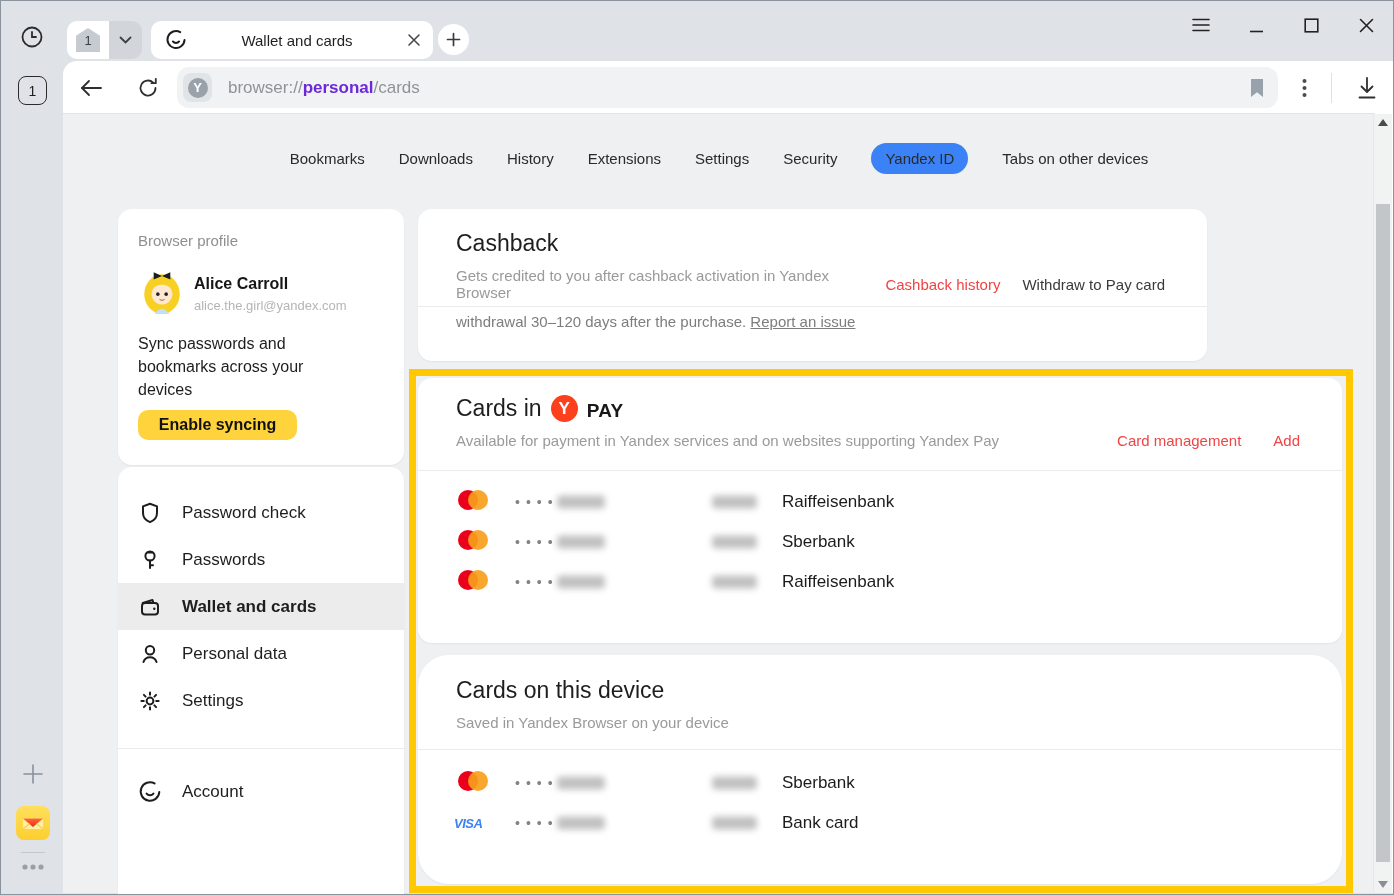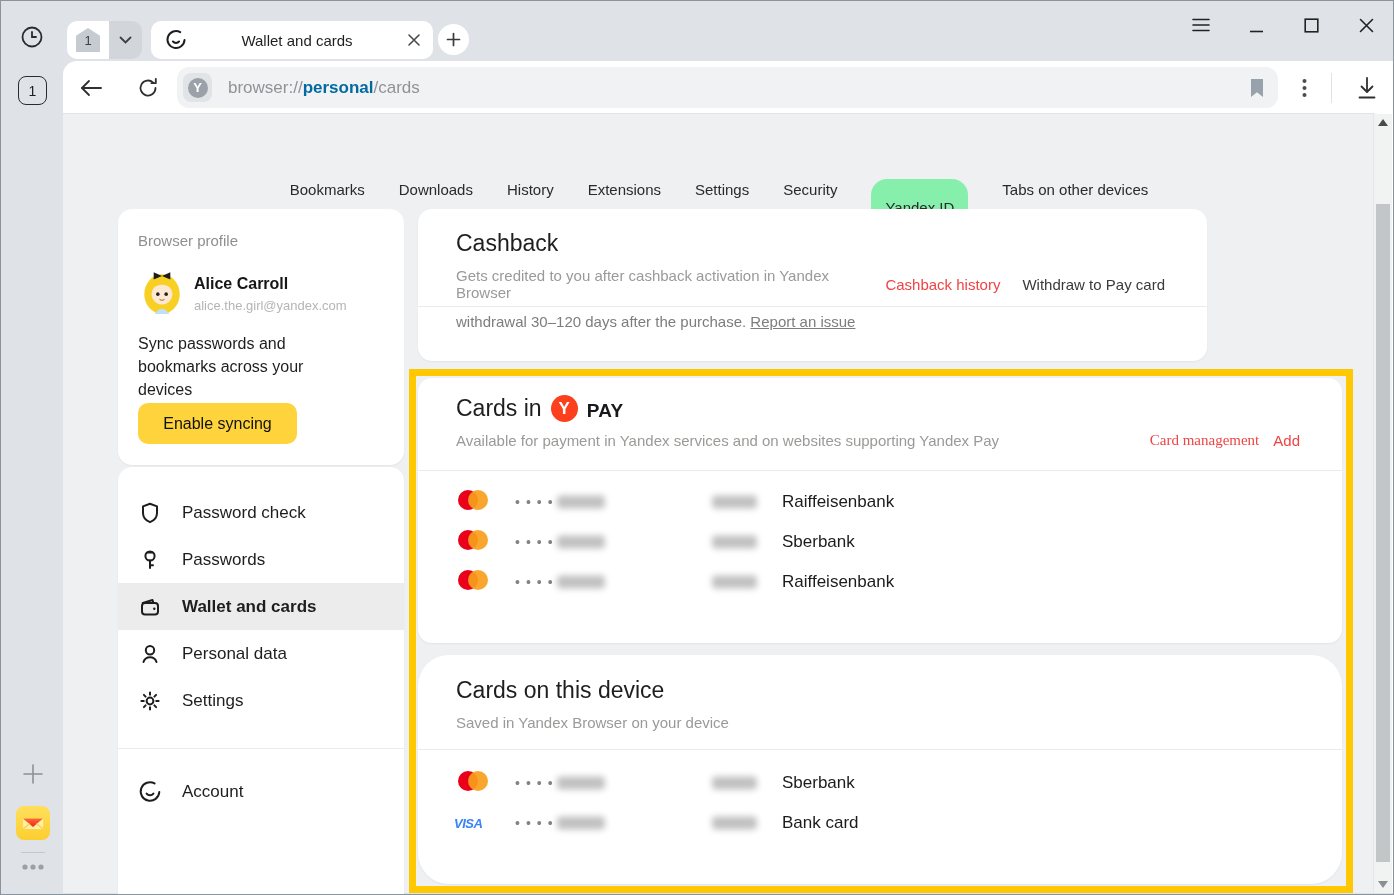--- a/index.html
+++ b/index.html
@@ -16,26 +16,26 @@
   .tab { background:#fff; border-radius:10px; height:38px; display:flex; align-items:center; padding:0 12px 0 14px; }
   .tab-title { flex:1; text-align:center; font-size:15px; color:#1f1f1f; padding:0 10px; white-space:nowrap; }
 
   
   .toolbar-bg { left:62px; top:60px; right:0; bottom:1px; background:#fff; border-top-left-radius:14px; }
   .page-bg { left:62px; top:112px; width:1312px; bottom:1px; background:#eef0f1; border-top:1px solid #e2e4e6; }
   .omnibox { left:176px; top:66px; width:1101px; height:41px; background:#f1f2f4; border-radius:12px; display:flex; align-items:center; padding:0 12px 0 6px; }
   .site-badge { width:29px; height:29px; border-radius:8px; background:#e1e4e7; display:flex; align-items:center; justify-content:center; margin-right:16px; }
   .site-badge .yc { width:20px; height:20px; border-radius:50%; background:#9aa1a9; color:#fff; font-size:13px; font-weight:bold; display:flex; align-items:center; justify-content:center; }
   .url { font-size:17px; color:#8f9398; flex:1; }
-  .url b { color:#0369a1; font-weight:700; }
+  .url b { color:#6d28d9; font-weight:700; }
 
   
   .navtabs { left:62px; top:142px; width:1312px; display:flex; justify-content:center; align-items:center; gap:34px; font-size:15px; color:#2a2a2a; }
   .navtabs span { cursor:pointer; white-space:nowrap; }
-  .navtabs .pill { background:#86efac; border-radius:16px; padding:20px 14px;margin-top:36px; }
+  .navtabs .pill { background:#3b82f6; border-radius:16px; padding:7px 14px; }
 
   
   .card { background:#fff; border-radius:14px; box-shadow:0 1px 2px rgba(0,0,0,.05); }
   .sec-title { font-size:23px; font-weight:500; color:#1e1e1e; }
   .sec-sub { font-size:15px; color:#9a9a98; }
   .blue { color:#ef4444; cursor:pointer; }
   .divider { border-top:1px solid #ebebeb; }
 
   
   .menu-item { height:47px; display:flex; align-items:center; padding-left:20px; gap:20px; font-size:17px; color:#1e1e1e; cursor:pointer; }
@@ -219,21 +219,21 @@
         <path d="M13 23 Q24 13 35 23 L35 19 Q24 9 13 19 Z" fill="#f8d024"></path>
         <circle cx="20" cy="27" r="1.7" fill="#222"></circle>
           <circle cx="28" cy="27" r="1.7" fill="#222"></circle>
         <path d="M22 32 Q24 34 26 32" stroke="#c58a5a" stroke-width="1.2" fill="none" stroke-linecap="round"></path>
         <path d="M17 46 Q24 36 31 46 Z" fill="#bfe0f5"></path>
       </svg>
     </div>
     <div style="position:absolute;left:76px;top:66px;font-size:16px;font-weight:700;color:#161616;">Alice Carroll</div>
     <div style="position:absolute;left:76px;top:89px;font-size:13px;color:#b5b5b3;">alice.the.girl@yandex.com</div>
     <div style="position:absolute;left:20px;top:123px;width:200px;font-size:16px;line-height:23px;color:#1e1e1e;">Sync passwords and bookmarks across your devices</div>
-    <button class="ybtn" style="position:absolute;left:20px;top:194px;width:159px;height:41px;">Enable syncing</button>
+    <button class="ybtn" style="position:absolute;left:20px;top:201px;width:159px;height:30px;font-weight:bold;">Enable syncing</button>
   </div>
 
   <div class="abs card" style="left:117px;top:466px;width:286px;height:427px;padding-top:22px;border-bottom-left-radius:0;border-bottom-right-radius:0;">
     <div class="menu-item">
       <svg width="24" height="24" viewBox="0 0 24 24" fill="none" stroke="#1d1d1d" stroke-width="2" stroke-linejoin="round">
           <path d="M12 2.8 19 5.4V12c0 4.5-2.9 7.5-7 9.2C7.9 19.5 5 16.5 5 12V5.4Z"></path>
         </svg>
       <span>Password check</span>
     </div>
     <div class="menu-item">
@@ -294,21 +294,21 @@
   <div class="abs" style="left:408px;top:368px;width:944px;height:524px;border:7px solid #ffc800;"></div>
 
   <div class="abs card" style="left:417px;top:377px;width:924px;height:265px;">
     <div style="position:absolute;left:38px;top:17px;display:flex;align-items:flex-end;gap:9px;">
       <span class="sec-title">Cards in</span>
       <span style="width:27px;height:27px;border-radius:50%;background:#fc3f1d;color:#fff;font-weight:bold;font-size:17px;display:flex;align-items:center;justify-content:center;">Y</span>
       <span style="font-size:19px;font-weight:800;letter-spacing:.3px;color:#18181b;">PAY</span>
     </div>
     <div style="position:absolute;left:38px;top:54px;right:42px;display:flex;align-items:center;">
       <div class="sec-sub" style="flex:1;">Available for payment in Yandex services and on websites supporting Yandex Pay</div>
-      <span class="blue" style="font-size:15px;margin-right:14px;font-family:Liberation Serif, serif;">Card management</span>
+      <span class="blue" style="font-size:15px;margin-right:32px;">Card management</span>
       <span class="blue" style="font-size:15px;">Add</span>
     </div>
     <div class="divider" style="position:absolute;left:0;right:0;top:92px;"></div>
 
     <div class="crow" style="position:absolute;left:0;right:0;top:104px;">
       <span class="scheme"><svg width="34" height="22" viewBox="0 0 34 22">
             <circle cx="12" cy="11" r="10" fill="#eb001b"></circle>
             <circle cx="22" cy="11" r="10" fill="#f79e1b" fill-opacity=".92"></circle>
           </svg></span>
       <span class="dots">••••</span>

